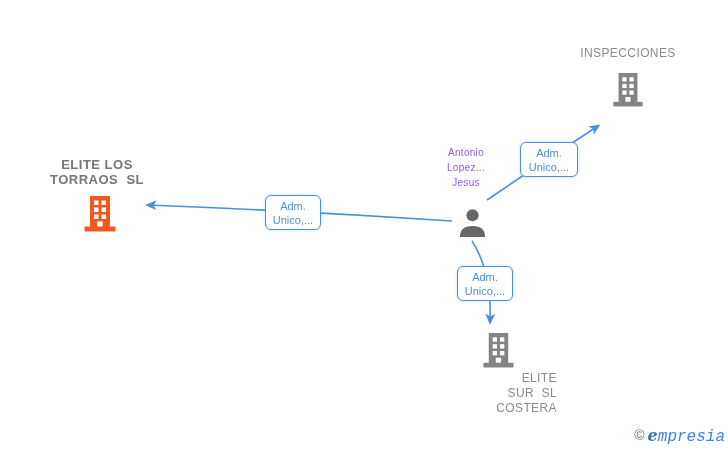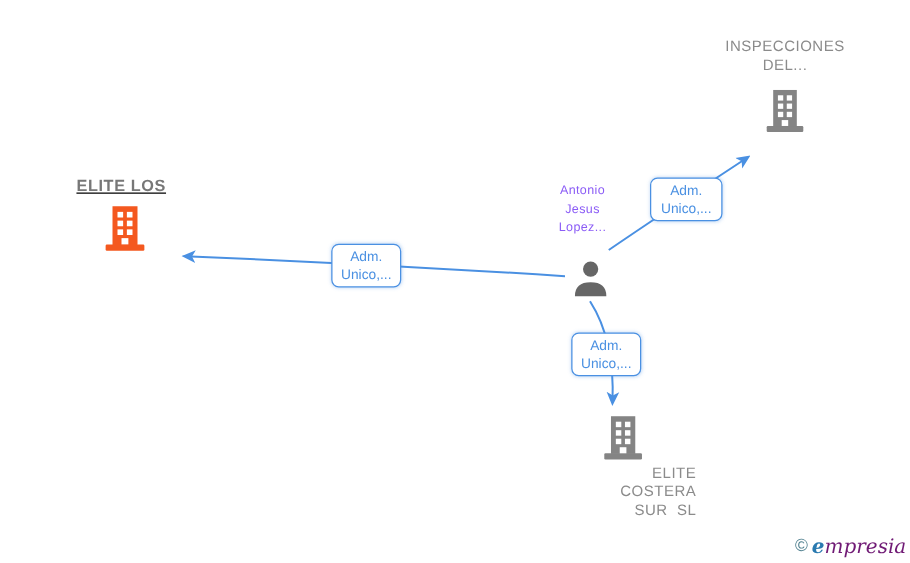--- a/index.html
+++ b/index.html
@@ -2,83 +2,83 @@
 <html><head>
 <meta charset="utf-8">
 <style>
   html,body{margin:0;padding:0;background:#fff;}
   #canvas{
     position:relative;width:728px;height:450px;background:#ffffff;overflow:hidden;
     font-family:"Liberation Sans",sans-serif;
   }
   #edges-svg{position:absolute;left:0;top:0;z-index:1;}
   .node{position:absolute;z-index:2;text-align:center;cursor:pointer;}
-  .company-label{color:#8b8b8b;font-size:12px;line-height:15px;letter-spacing:0.4px;}
+  .company-label{color:#8b8b8b;font-size:12px;line-height:15px;letter-spacing:0.4px;margin-top:16px;}
   .company-label div{white-space:pre;}
   .company-label.bold{font-weight:bold;font-size:13px;color:#777777;letter-spacing:0.5px;}
   .person-label{color:#8b5cf6;font-size:10px;line-height:15px;letter-spacing:0.3px;}
   .person-label div{white-space:pre;}
   .node-icon{display:block;margin:0 auto;}
   .edge-label{
     position:absolute;z-index:3;background:#ffffff;
     border:1.5px solid #4a90e2;border-radius:6px;
     color:#4a90e2;font-size:11px;line-height:14px;text-align:center;
     padding:3px 0 2px 0;box-sizing:border-box;
     box-shadow:0 0 3px rgba(74,144,226,0.35);cursor:pointer;
   }
   #logo{
     position:absolute;right:3px;bottom:4px;z-index:2;
     font-family:"DejaVu Serif",serif;font-style:italic;font-size:16px;cursor:pointer;
     white-space:nowrap;
   }
   #logo .copy{color:#4e7f8e;font-style:normal;font-family:"Liberation Sans",sans-serif;font-size:14px;vertical-align:1px;margin-right:3px;}
   #logo .brand-e{color:#2a7ab0;font-weight:bold;}
-  #logo .brand-rest{color:#701a75;}
+  #logo .brand-rest{color:#3b82f6;font-family:Liberation Mono, monospace;}
 </style>
 </head>
 <body>
 
 <div id="canvas">
 
   <svg id="edges-svg" width="728" height="450" viewBox="0 0 728 450">
     <defs>
       <marker id="arrow" viewBox="0 0 10 10" refX="7.5" refY="5" markerWidth="7" markerHeight="7" orient="auto">
         <path d="M0,0.5 L10,5 L0,9.5 L2.5,5 Z" fill="#4a90e2"></path>
       </marker>
     </defs>
     <path d="M 452 221 Q 300 211 148 205" fill="none" stroke="#4a90e2" stroke-width="1.6" marker-end="url(#arrow)"></path>
     <path d="M 487 200 Q 528 172 598 126" fill="none" stroke="#4a90e2" stroke-width="1.6" marker-end="url(#arrow)"></path>
     <path d="M 472 241 Q 492 272 490 322" fill="none" stroke="#4a90e2" stroke-width="1.6" marker-end="url(#arrow)"></path>
   </svg>
 
   <div class="node" style="left:558px;top:30px;width:140px;">
     <div class="company-label">
       <div>INSPECCIONES</div>
-      <div>DEL...</div>
     </div>
     <svg class="node-icon" style="margin-top:11px;" width="34" height="35" viewBox="0 0 36 37">
       <g fill="#848484">
         <rect x="2.5" y="31.5" width="31" height="5" rx="1"></rect>
         <rect x="8" y="1" width="20" height="31"></rect>
       </g>
       <g fill="#ffffff">
         <rect x="12" y="5.5" width="4.5" height="4.5"></rect>
           <rect x="19.5" y="5.5" width="4.5" height="4.5"></rect>
         <rect x="12" y="12.5" width="4.5" height="4.5"></rect>
           <rect x="19.5" y="12.5" width="4.5" height="4.5"></rect>
         <rect x="12" y="19.5" width="4.5" height="4.5"></rect>
           <rect x="19.5" y="19.5" width="4.5" height="4.5"></rect>
         <rect x="15.2" y="26.5" width="5.5" height="5"></rect>
       </g>
     </svg>
   </div>
 
-  <div class="node" style="left:27px;top:141px;width:140px;text-decoration:underline;">
+  <div class="node" style="left:27px;top:141px;width:140px;">
     <div class="company-label bold">
       <div>ELITE LOS</div>
+      <div>TORRAOS  SL</div>
     </div>
     <svg class="node-icon" style="margin-top:8px;transform:translateX(3px);" width="36" height="37" viewBox="0 0 36 37">
       <g fill="#f4581f">
         <rect x="2.5" y="31.5" width="31" height="5" rx="1"></rect>
         <rect x="8" y="1" width="20" height="31"></rect>
       </g>
       <g fill="#ffffff">
         <rect x="12" y="5.5" width="4.5" height="4.5"></rect>
           <rect x="19.5" y="5.5" width="4.5" height="4.5"></rect>
         <rect x="12" y="12.5" width="4.5" height="4.5"></rect>
@@ -86,22 +86,22 @@
         <rect x="12" y="19.5" width="4.5" height="4.5"></rect>
           <rect x="19.5" y="19.5" width="4.5" height="4.5"></rect>
         <rect x="15.2" y="26.5" width="5.5" height="5"></rect>
       </g>
     </svg>
   </div>
 
   <div class="node" style="left:406px;top:145px;width:120px;">
     <div class="person-label">
       <div>Antonio</div>
+      <div>Lopez...</div>
       <div>Jesus</div>
-      <div>Lopez...</div>
     </div>
     <svg class="node-icon" style="margin-top:18px;transform:translateX(6px);" width="29" height="30" viewBox="0 0 30 30">
       <g fill="#666666">
         <circle cx="15" cy="7" r="6.3"></circle>
         <path d="M2 29.5 q0 -11.5 13 -11.5 q13 0 13 11.5 z"></path>
       </g>
     </svg>
   </div>
 
   <div class="node" style="left:437px;top:332px;width:120px;">
@@ -115,22 +115,22 @@
           <rect x="19.5" y="5.5" width="4.5" height="4.5"></rect>
         <rect x="12" y="12.5" width="4.5" height="4.5"></rect>
           <rect x="19.5" y="12.5" width="4.5" height="4.5"></rect>
         <rect x="12" y="19.5" width="4.5" height="4.5"></rect>
           <rect x="19.5" y="19.5" width="4.5" height="4.5"></rect>
         <rect x="15.2" y="26.5" width="5.5" height="5"></rect>
       </g>
     </svg>
     <div class="company-label" style="margin-top:3px;text-align:right;">
       <div>ELITE</div>
+      <div>SUR  SL</div>
       <div>COSTERA</div>
-      <div>SUR  SL</div>
     </div>
   </div>
 
   <div class="edge-label" style="left:265px;top:195px;width:56px;height:35px;">
     <div>Adm.</div>
     <div>Unico,...</div>
   </div>
   <div class="edge-label" style="left:520px;top:142px;width:58px;height:35px;">
     <div>Adm.</div>
     <div>Unico,...</div>

